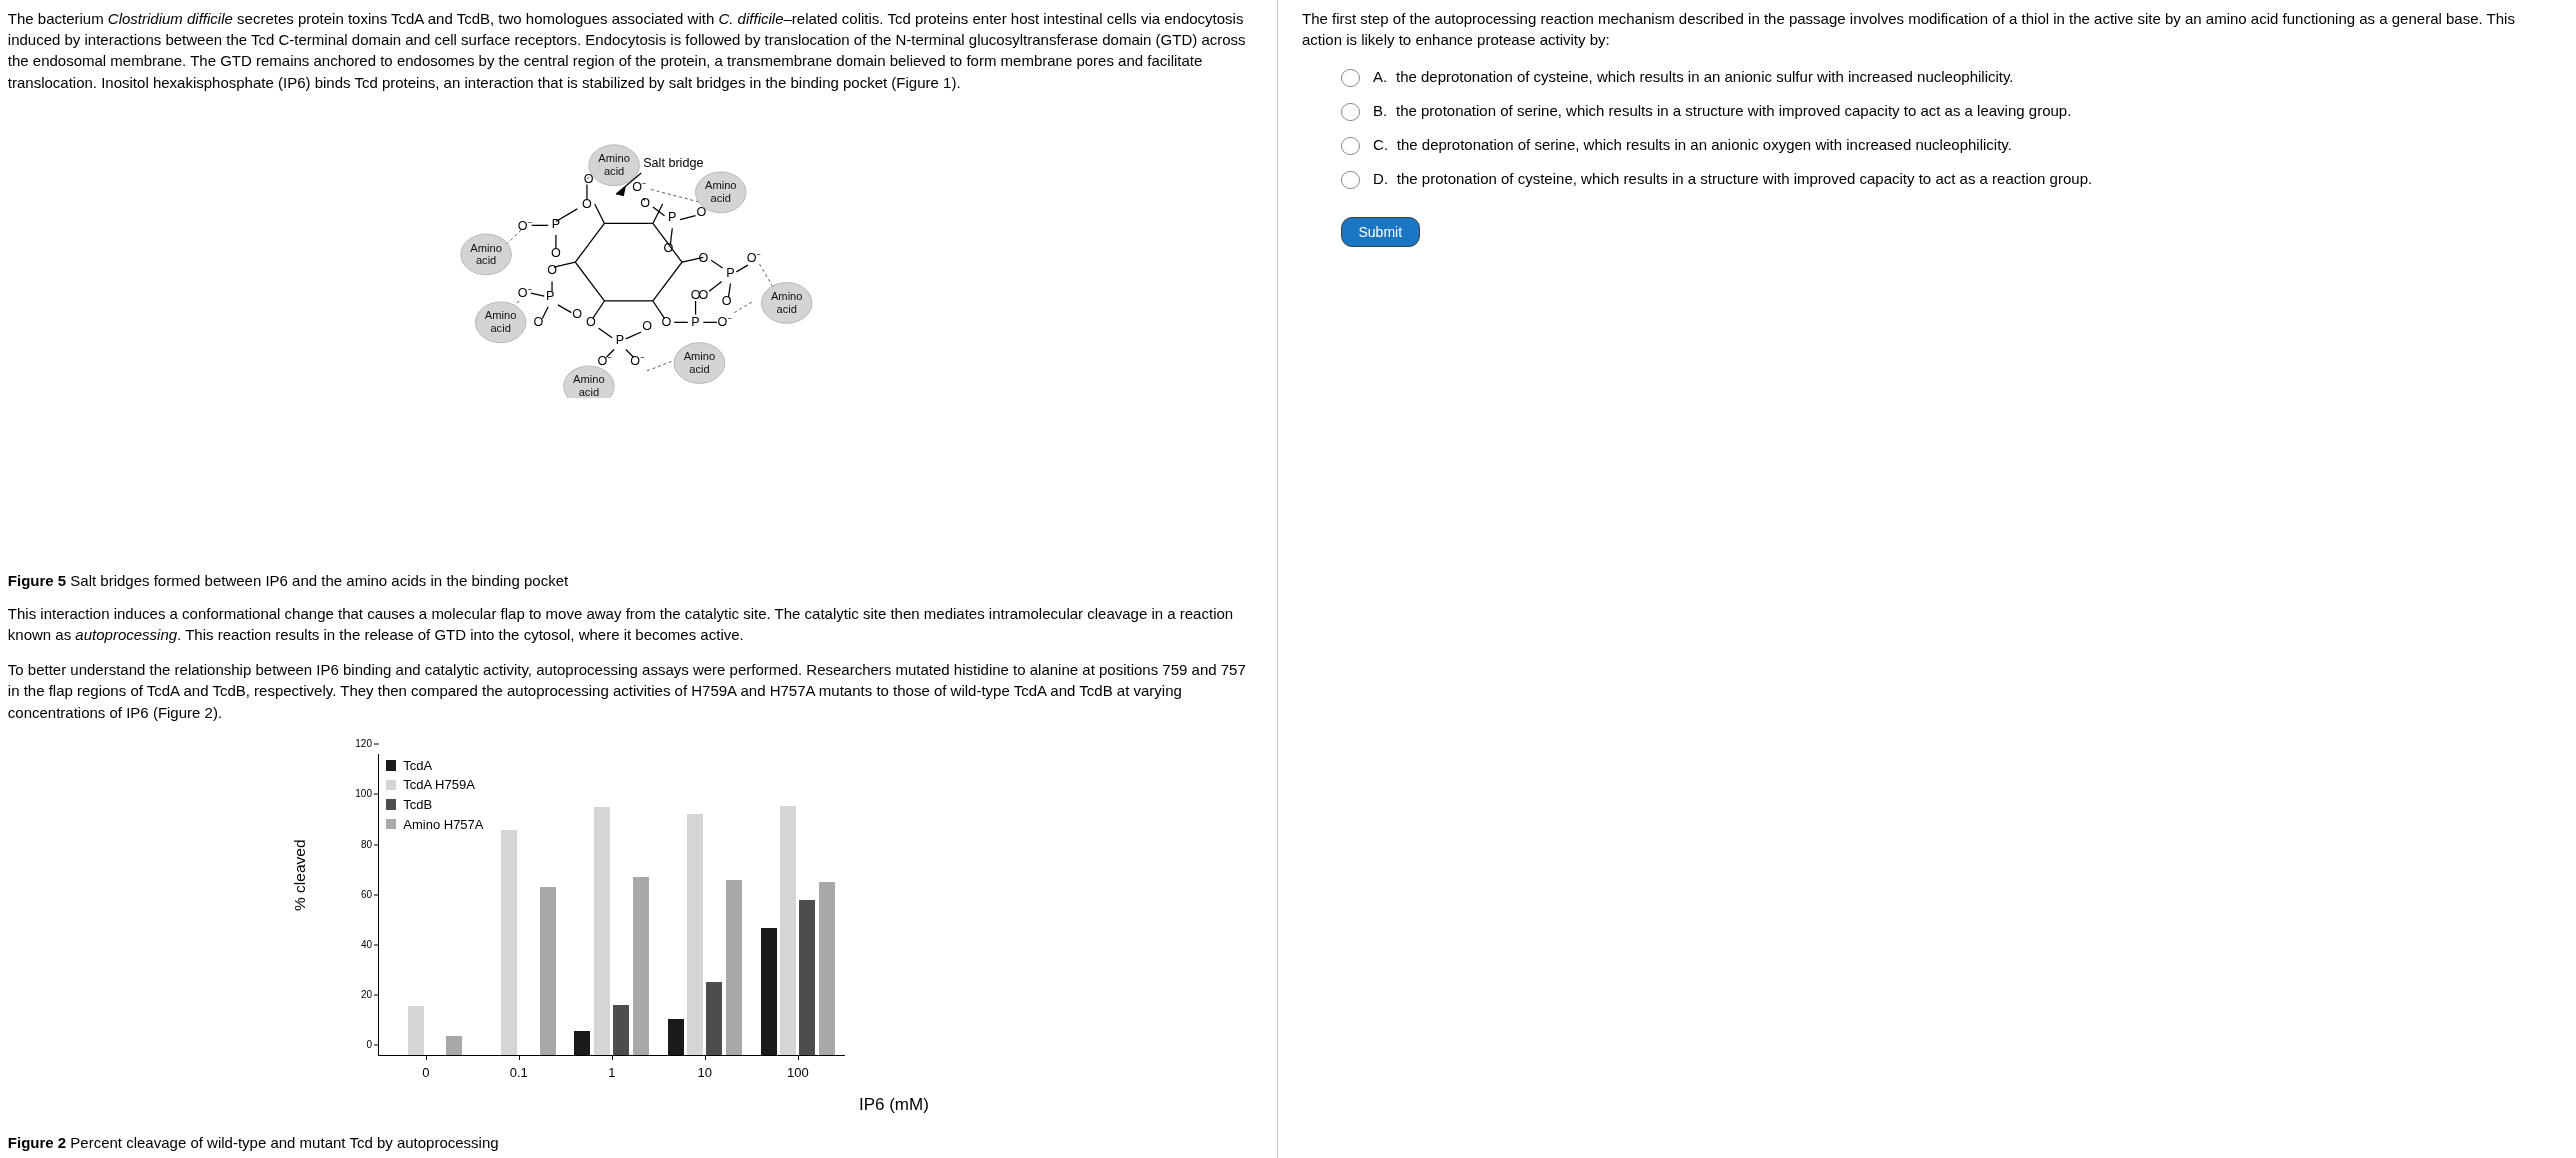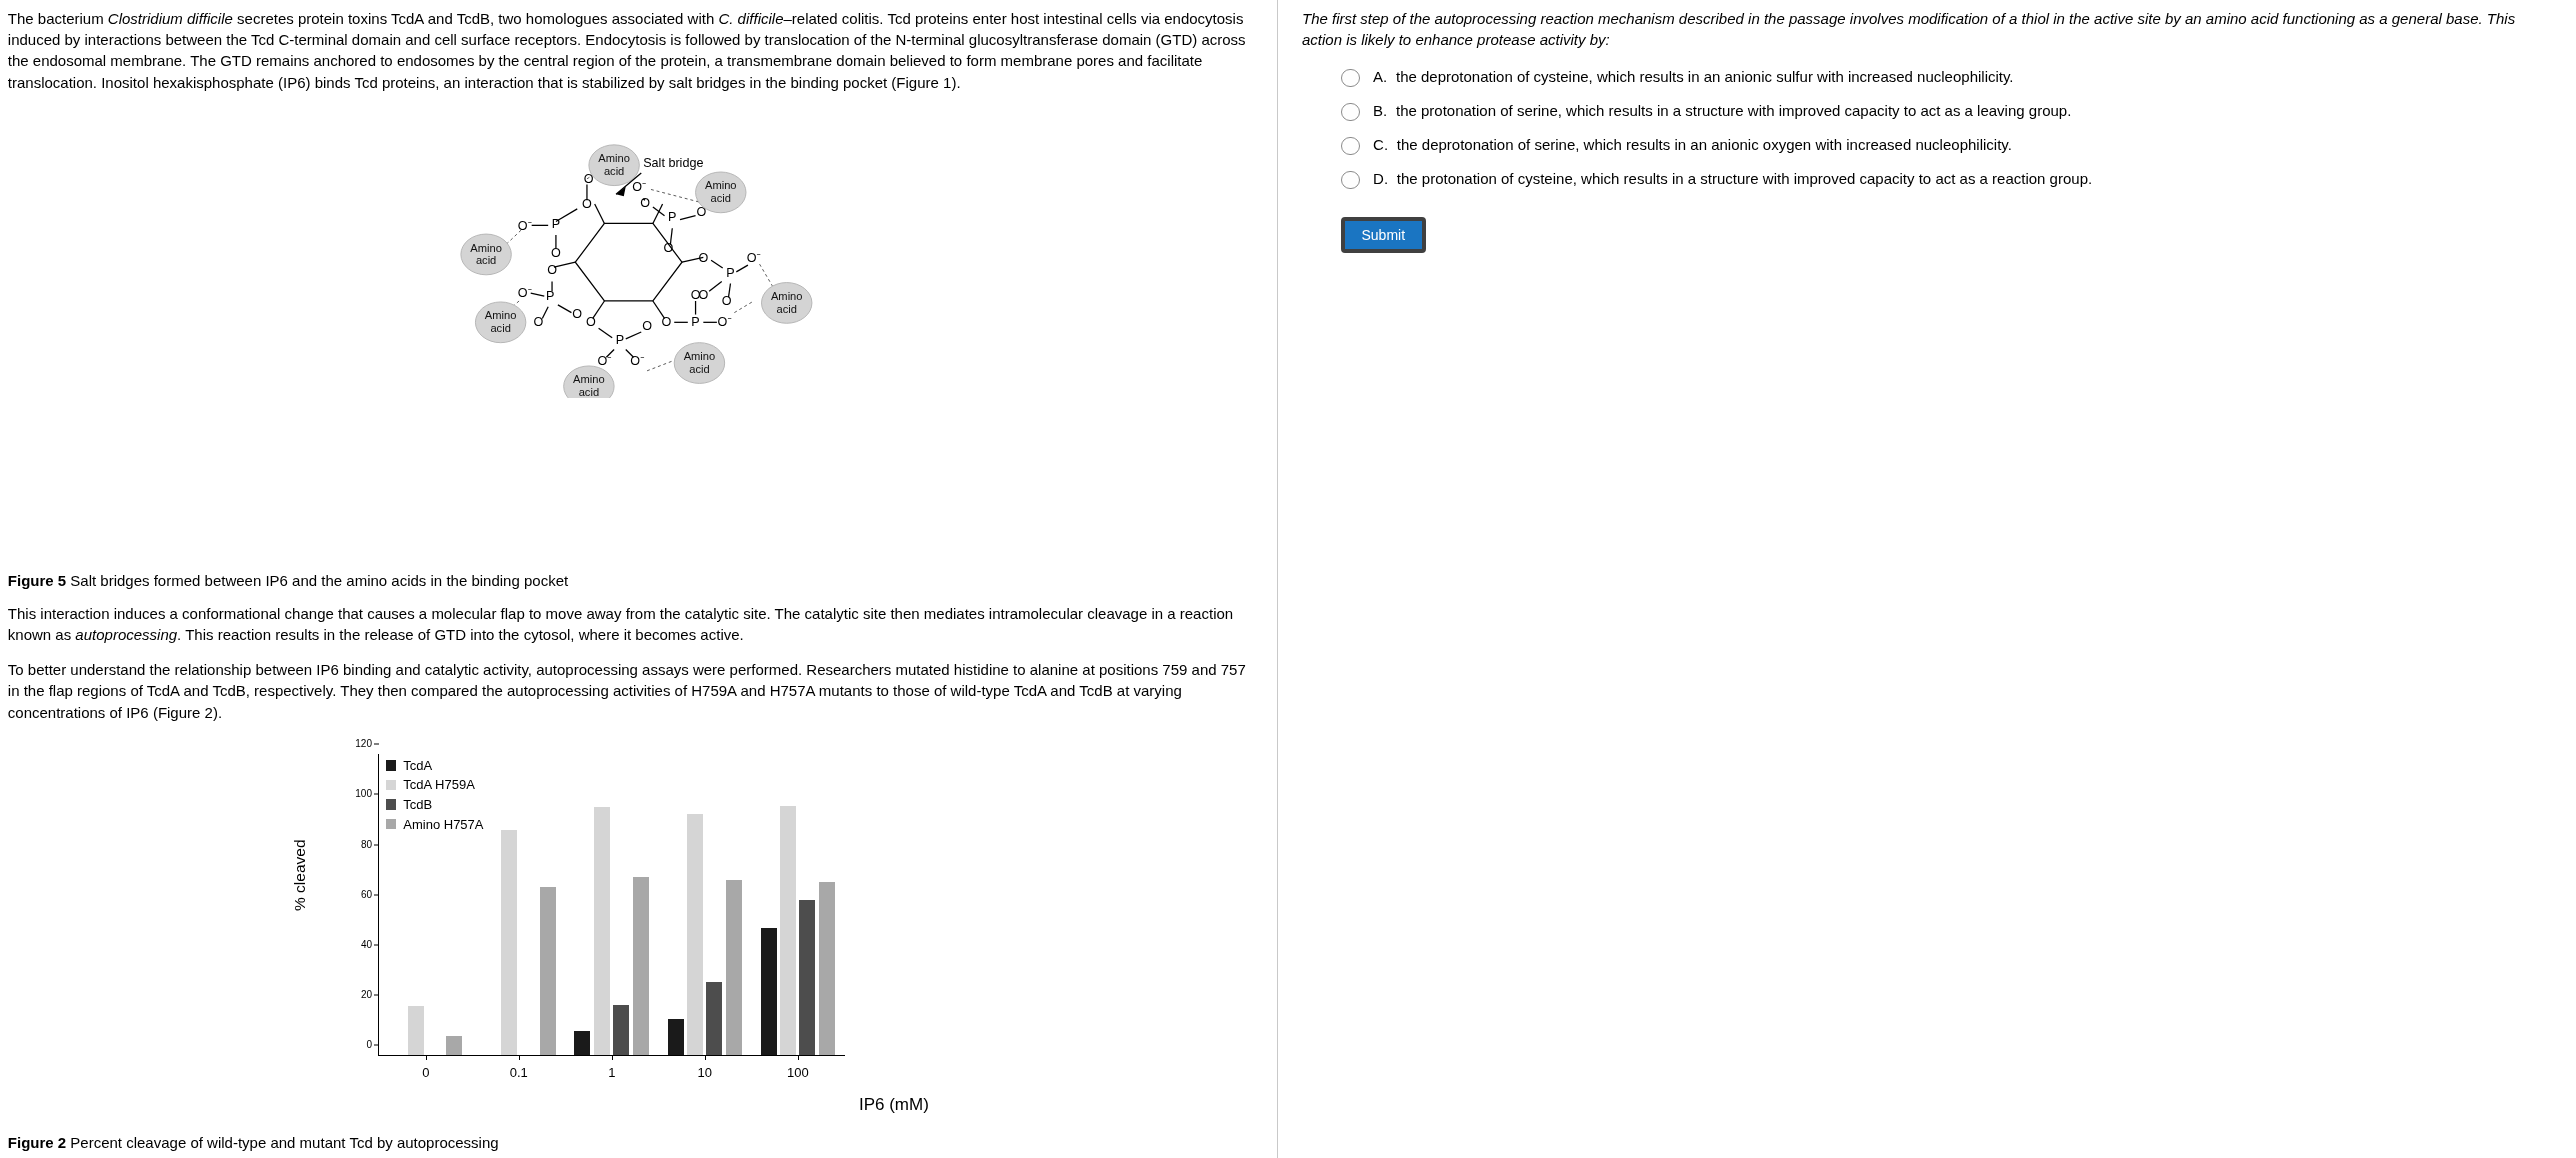--- a/index.html
+++ b/index.html
@@ -156,21 +156,20 @@
     top: 0;
     width: 1297px;
     height: 1158px;
     box-sizing: border-box;
     padding: 7.8px 23px 0 23px;
   }
   .stem {
     font-size: 15px;
     line-height: 1.42;
     margin: 0 0 17.5px 0;
-    font-style: italic;
   }
   .choices { margin-left: 39px; }
   .choice {
     display: flex;
     align-items: flex-start;
     margin-bottom: 14.5px;
     font-size: 15px;
   }
   .radio {
     width: 16.5px;
@@ -181,22 +180,22 @@
     margin-right: 13.6px;
     flex: 0 0 auto;
     margin-top: 1px;
   }
   .choice-letter { margin-right: 8.7px; }
   .submit-btn {
     margin-left: 39px;
     margin-top: 13.6px;
     background: #1a75c2;
     color: #ffffff;
-    border: 4px solid #404040;
-    border-radius: 4px;
+    border: 1px solid #404040;
+    border-radius: 11px;
     font-size: 14px;
     font-family: "Liberation Sans", sans-serif;
     padding: 5.8px 16.5px;
     cursor: pointer;
   }
 </style>
 </head>
 <body>
 
 <div class="page">

